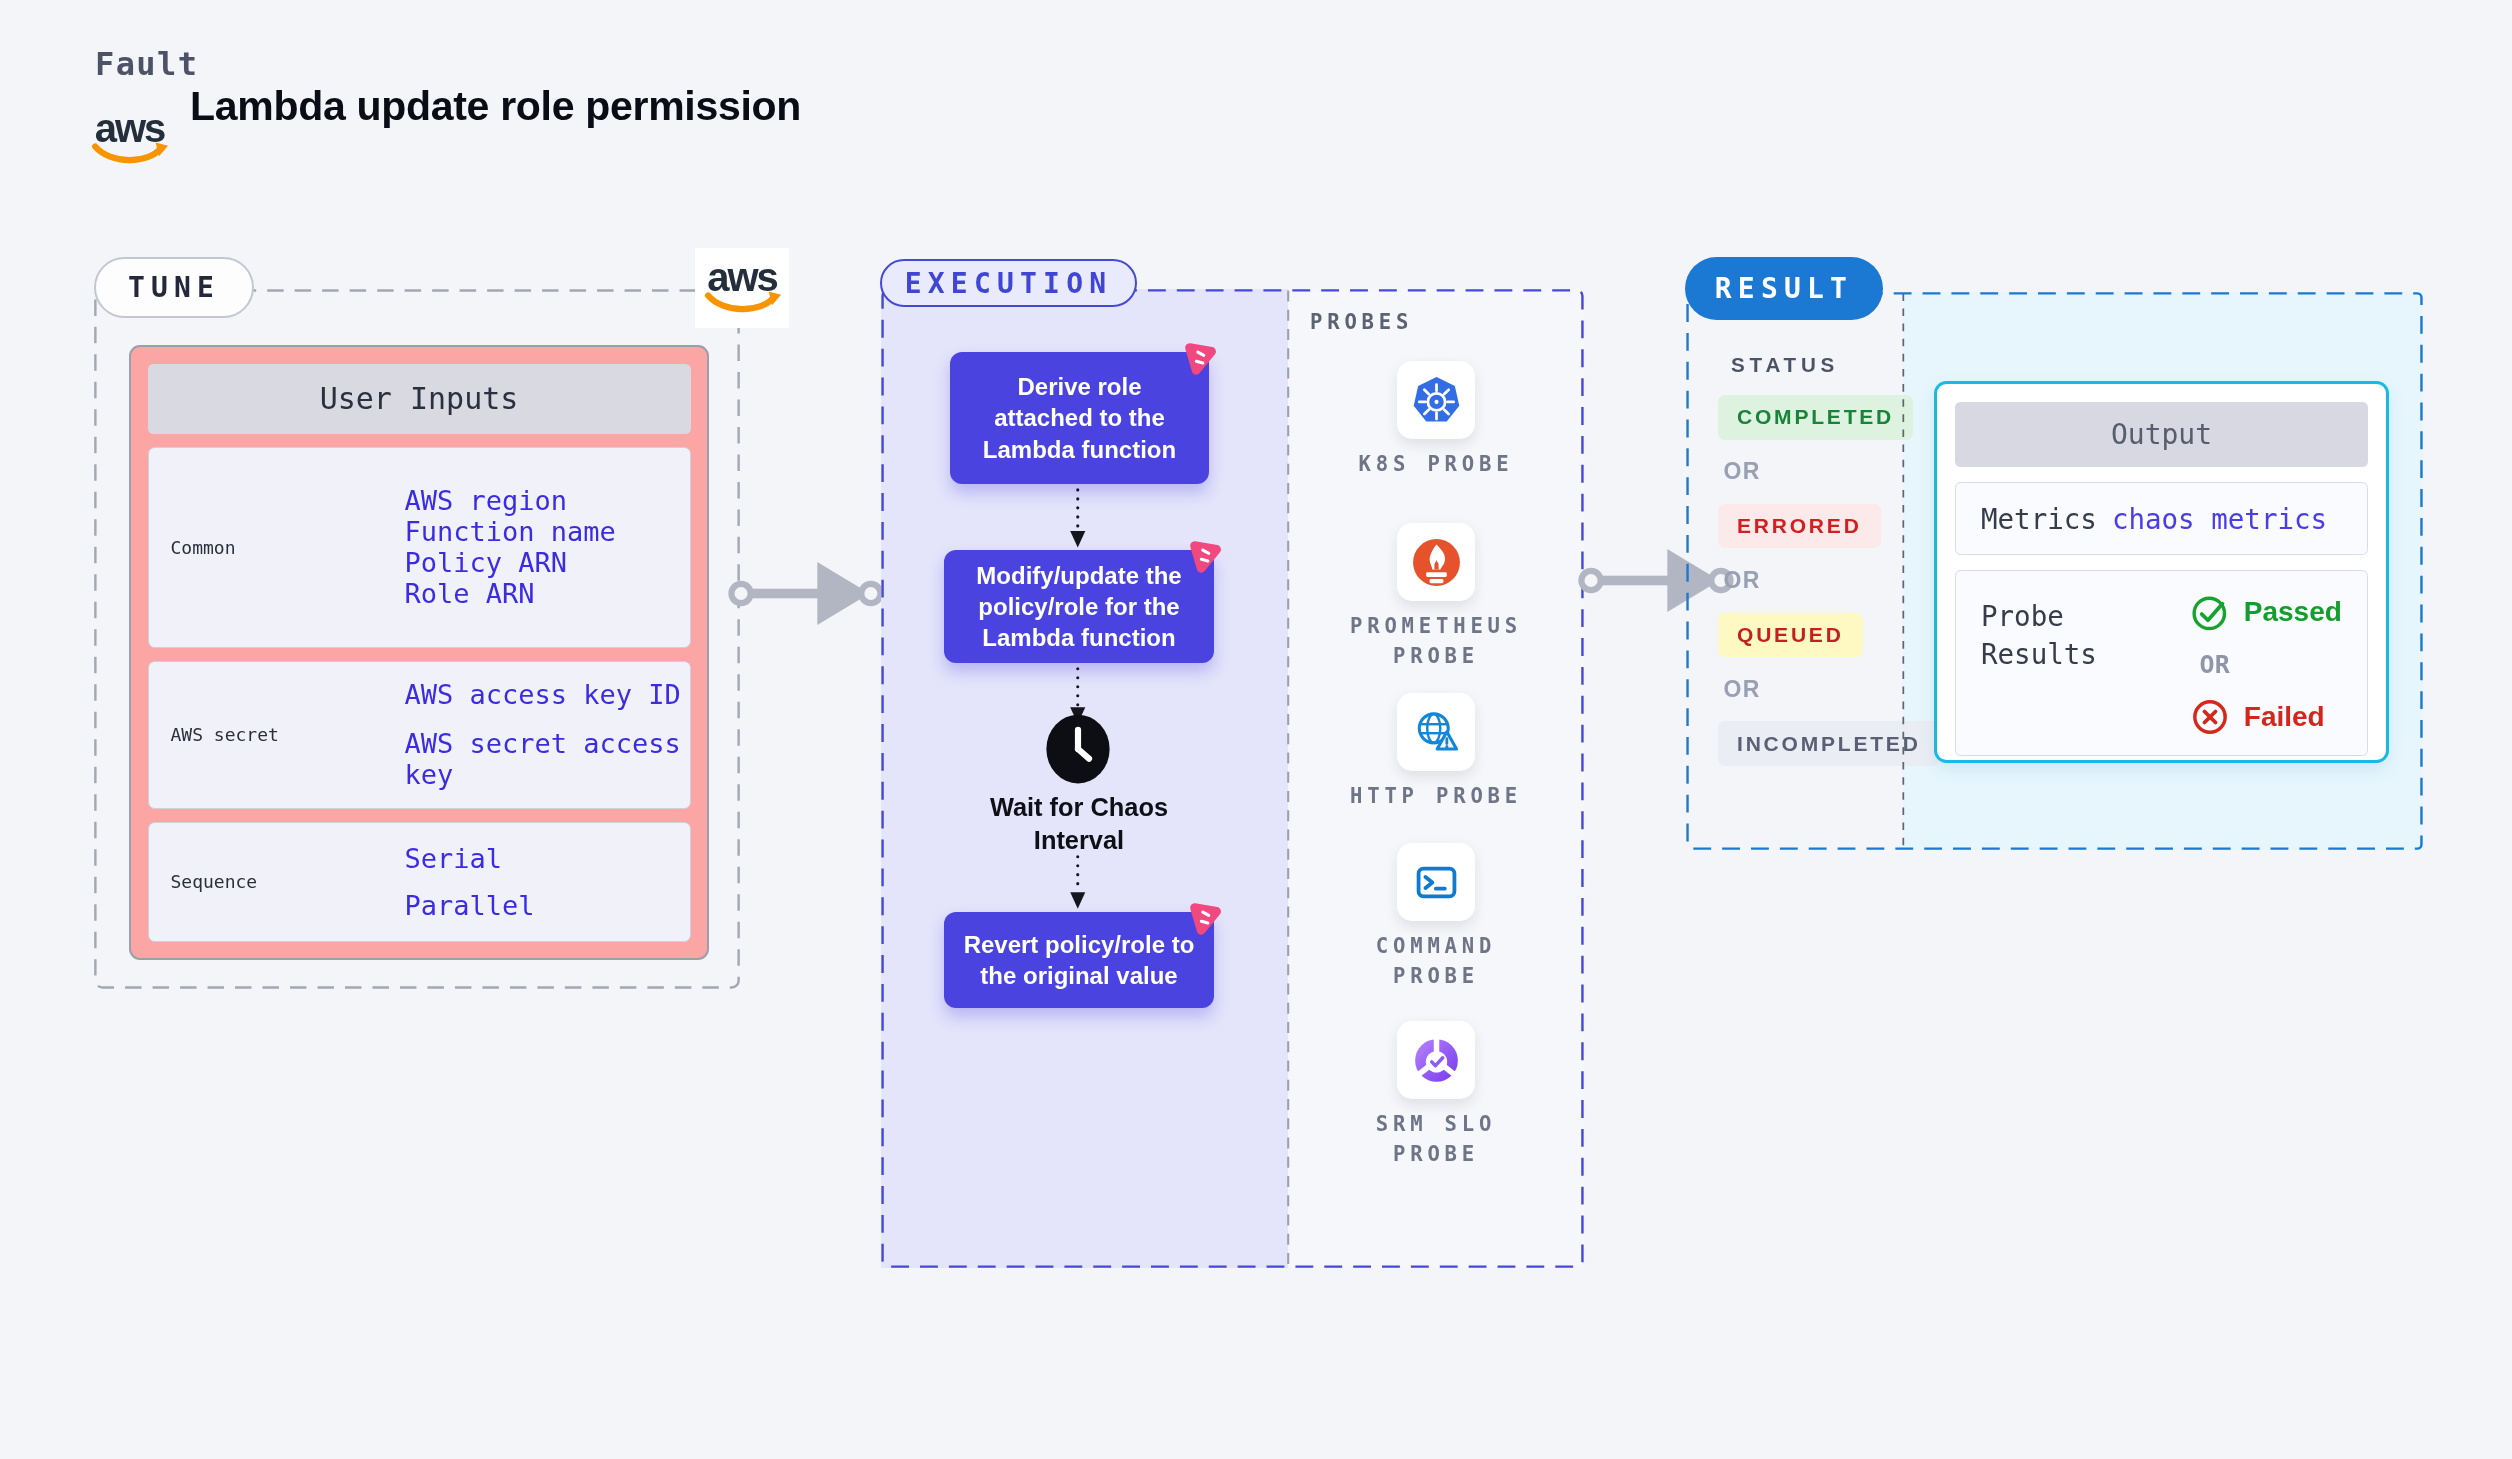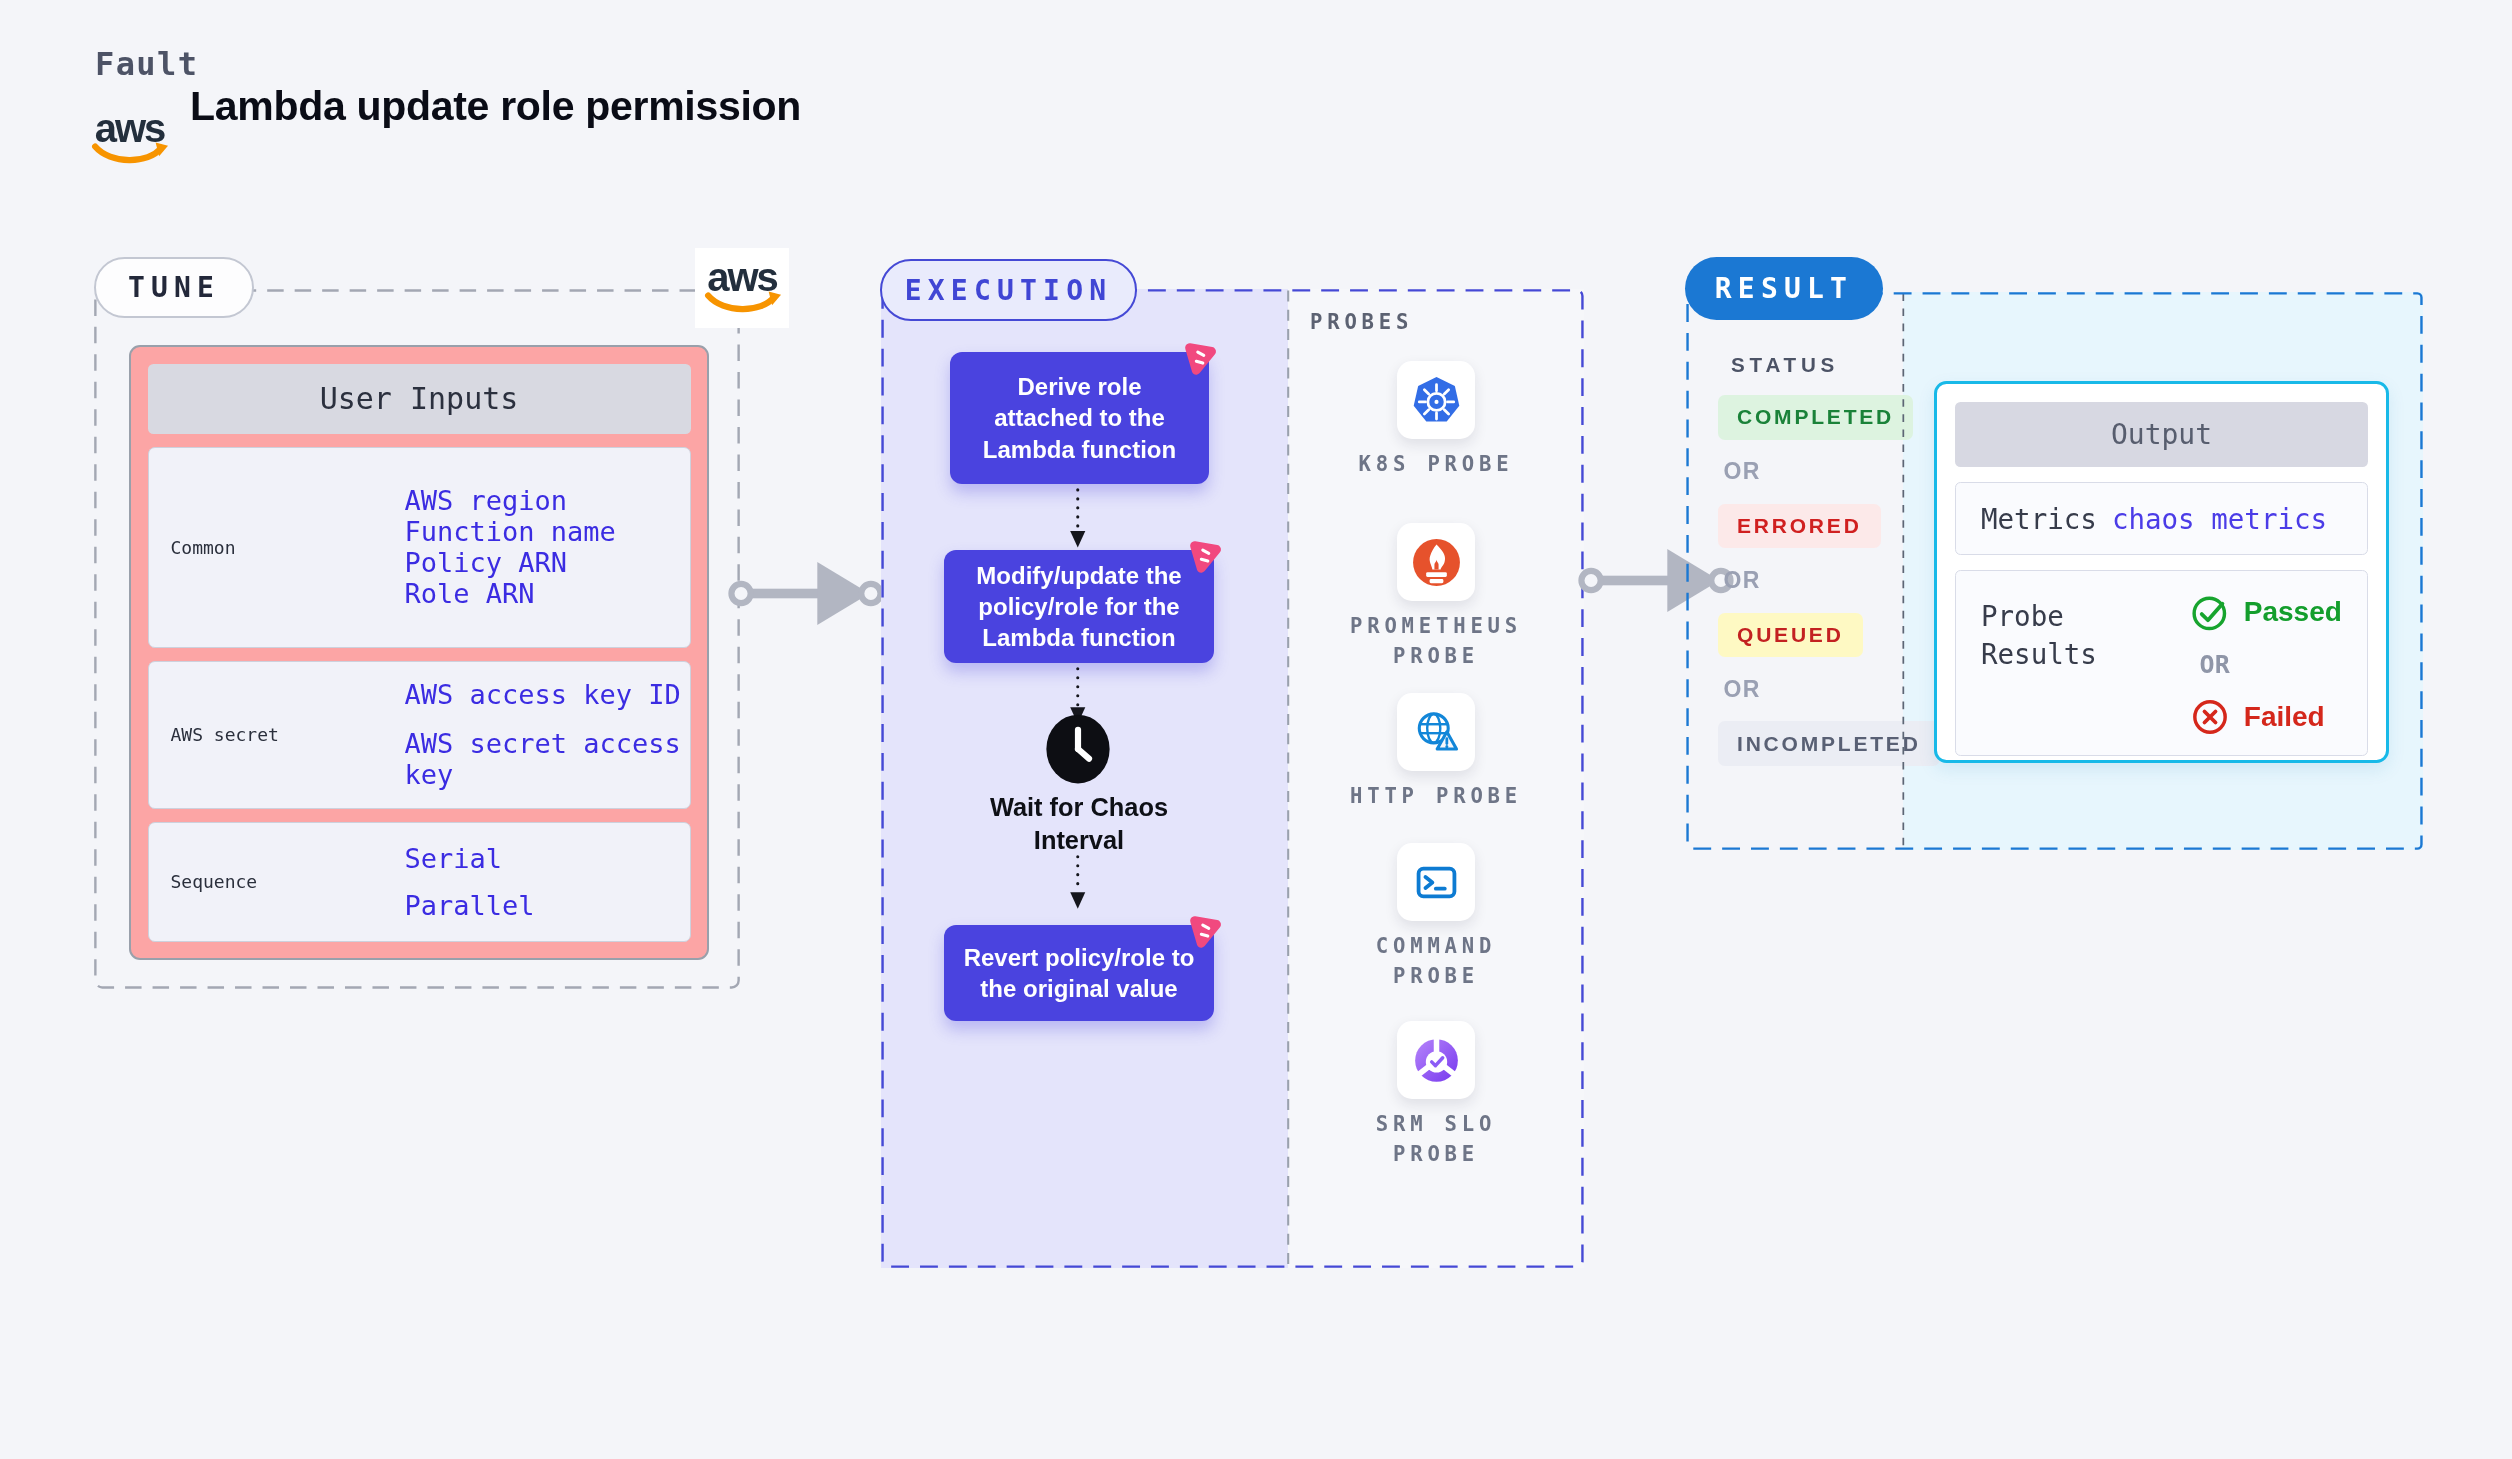--- a/index.html
+++ b/index.html
@@ -14,21 +14,21 @@
 
   .awslogo { display:flex; flex-direction:column; align-items:center; width:83px; }
   .awslogo .aws-word { font-family:"Liberation Sans","DejaVu Sans",sans-serif; font-weight:700; font-size:40px; color:#232f3d; letter-spacing:-2.1px; line-height:0.9; }
   .awslogo svg { margin-top:-5.5px; }
   .header-aws { left:88px; top:110px; }
 
   
   .pill { position:absolute; z-index:5; display:flex; align-items:center; justify-content:center;
           font-family:"DejaVu Sans Mono",monospace; font-weight:bold; font-size:28px; letter-spacing:6.2px; border-radius:33px; }
   .tune-pill   { left:94px;  top:257px; width:160px;  height:61px; background:#fdfdfe; border:2.1px solid #c3c7d2; color:#23283a; }
-  .exec-pill   { left:880px; top:259px; width:257px;  height:62px; background:#e9ebfc; border:2.8px solid #4549d5; color:#4046d4; }
+  .exec-pill   { left:880px; top:259px; width:257px;  height:48px; background:#e9ebfc; border:2.8px solid #4549d5; color:#4046d4; }
   .result-pill { left:1685px; top:257px; width:198px;  height:63px; background:#1b78d3; border:none; color:#ffffff; }
 
   
   .tune-box { left:94px; top:289px; width:646px; height:700px; }
   .aws-badge { left:695px; top:248px; width:94px; height:80px; background:#ffffff; display:flex; align-items:center; justify-content:center; z-index:4; }
 
   .ui-panel { left:129px; top:345px; width:580px; height:615px; background:#fca5a5; border:2.1px solid #99a0ab; border-radius:11px;
               padding:16.5px; display:flex; flex-direction:column; gap:13.8px; }
   .ui-header { height:70px; flex:0 0 auto; background:#d8d9e1; border-radius:5.5px; display:flex; align-items:center; justify-content:center;
                font-family:"DejaVu Sans Mono",monospace; font-size:30px; font-weight:500; color:#2b303e; }
@@ -46,21 +46,21 @@
   
   .exec-box { left:881px; top:289px; width:703px; height:979px; }
   .exec-flow-fill   { position:absolute; left:0; top:0; width:407px; height:100%; background:#e4e4fb; }
   .exec-probes-fill { position:absolute; left:407px; top:0; right:0; height:100%; background:#f6f7fa; }
 
   .flow-step { position:absolute; background:#4a43df; border-radius:12px; color:#fff; font-weight:bold; font-size:24px; line-height:1.3;
                display:flex; align-items:center; justify-content:center; text-align:center; padding:9.6px 15px;
                box-shadow:0 8.3px 15px rgba(74,67,223,0.28); }
   .step1 { left:69px; top:63px;  width:259px; height:132px; }
   .step2 { left:63px;  top:261px; width:270px; height:113px; }
-  .step3 { left:63px;  top:636px; width:270px; height:96px; }
+  .step3 { left:63px;  top:623px; width:270px; height:96px; }
   .chaos-badge { position:absolute; right:-12.4px; top:-16.5px; transform:rotate(-8deg); }
 
   .wait-label { position:absolute; left:66px; top:502px; width:264px; text-align:center; font-weight:bold; font-size:25.4px; color:#0e1016; line-height:1.3; }
 
   .probes-title { position:absolute; left:429px; top:20.6px; font-family:"DejaVu Sans Mono",monospace; font-weight:bold; font-size:20.6px; letter-spacing:4.8px; color:#5c6272; }
   .probe-item { position:absolute; left:407px; right:0; display:flex; flex-direction:column; align-items:center; gap:11px; }
   .probe-card { width:78px; height:78px; background:#ffffff; border-radius:15px; box-shadow:0 5.5px 12.4px rgba(25,30,60,0.10);
                 display:flex; align-items:center; justify-content:center; }
   .probe-label { font-family:"DejaVu Sans Mono",monospace; font-weight:bold; font-size:20.6px; letter-spacing:4.8px; color:#6e7587; text-align:center; width:199px; line-height:1.45; }
   .pi-k8s  { top:72px; }

